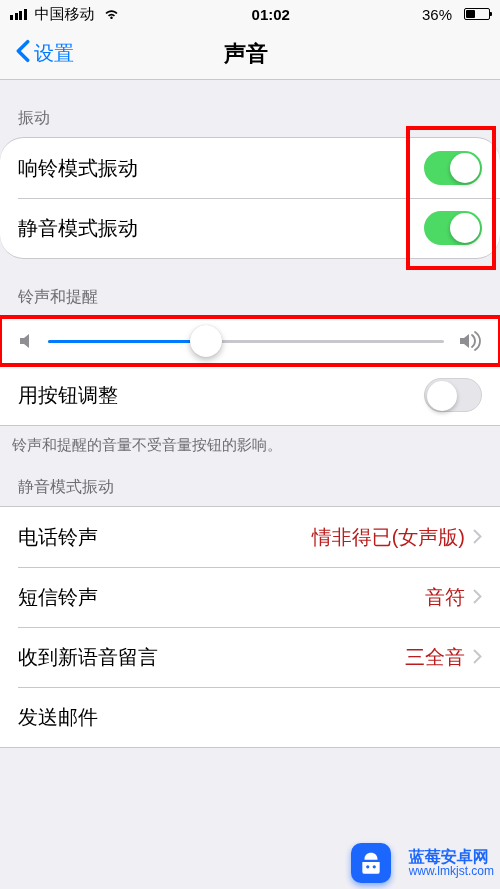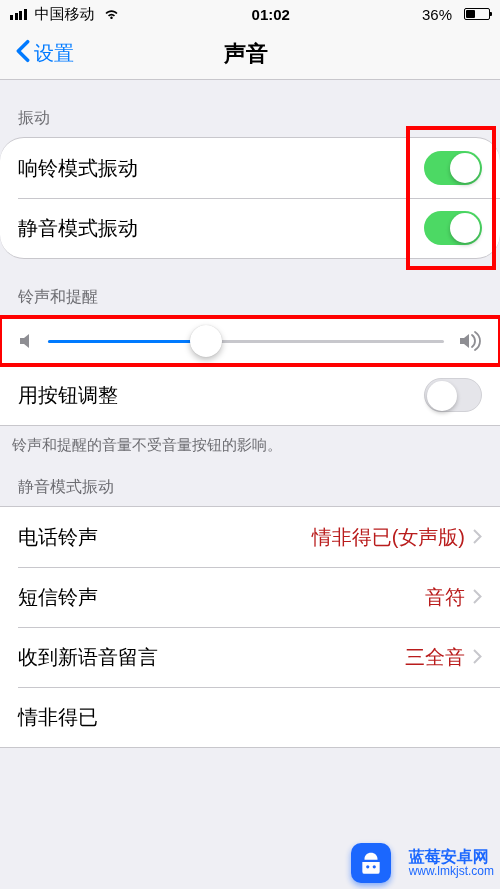--- a/index.html
+++ b/index.html
@@ -151,21 +151,21 @@
         </svg></span>
   </div>
   <div class="cell">
     <span class="cell-label">收到新语音留言</span>
     <span class="cell-value">三全音</span>
     <span class="chevron-right"><svg viewBox="0 0 9 15">
           <polyline points="1,1 7.5,7.5 1,14" fill="none" stroke="#c7c7cc" stroke-width="2"></polyline>
         </svg></span>
   </div>
   <div class="cell">
-    <span class="cell-label">情非得已</span>
+    <span class="cell-label">发送邮件</span>
   </div>
 </div>
 
 <div class="watermark">
   <div class="wm-icon">
     <svg width="26" height="26" viewBox="0 0 24 24">
         <path fill="#fff" d="M6 8c0-3 2.5-5.5 6-5.5S18 5 18 8v1H6V8zm-2 3h16v9a2 2 0 0 1-2 2H6a2 2 0 0 1-2-2v-9zm5 3a1.5 1.5 0 1 0 0 3 1.5 1.5 0 0 0 0-3zm6 0a1.5 1.5 0 1 0 0 3 1.5 1.5 0 0 0 0-3z"></path>
       </svg>
   </div>
   <div class="wm-text">

